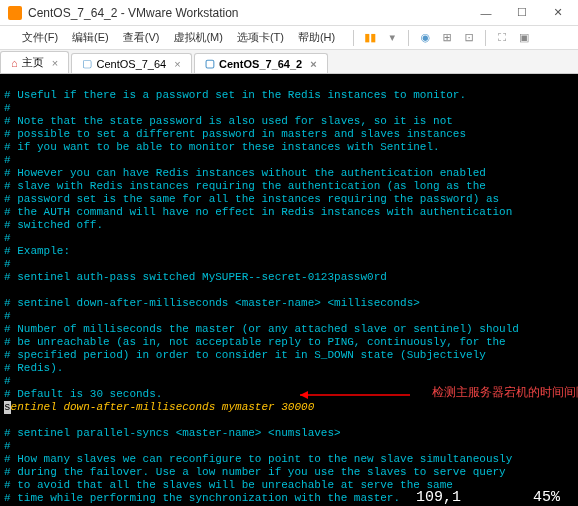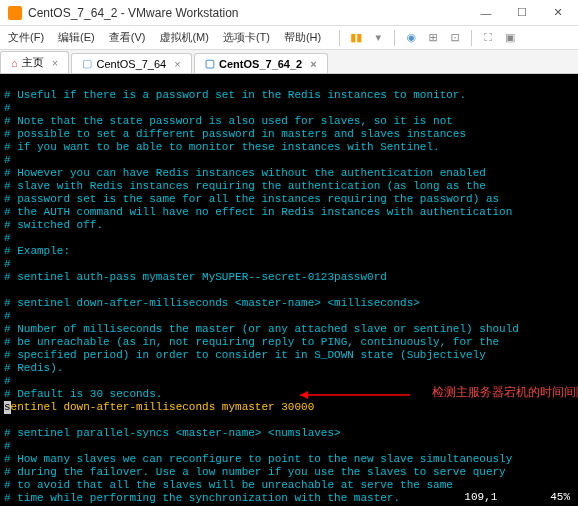--- a/index.html
+++ b/index.html
@@ -2,36 +2,36 @@
 <html><head>
 <meta charset="utf-8">
 <style>
 * { margin: 0; padding: 0; box-sizing: border-box; }
 body { font-family: "Microsoft YaHei", sans-serif; font-size: 11px; background: #fff; width: 578px; }
 .titlebar { background: #fff; border-bottom: 1px solid #ddd; display: flex; align-items: center; padding: 4px 8px; height: 26px; }
 .titlebar-icon { width: 14px; height: 14px; background: #f80; border-radius: 2px; margin-right: 6px; }
 .titlebar-text { flex: 1; color: #333; font-size: 12px; }
 .win-controls { display: flex; gap: 12px; }
 .win-btn { width: 24px; height: 20px; display: flex; align-items: center; justify-content: center; color: #555; cursor: pointer; }
-.menubar { display: flex; align-items: center; padding: 2px 2px; height: 24px; background: #fff; border-bottom: 1px solid #ddd; gap: 2px; }
+.menubar { display: flex; align-items: center; padding: 2px 16px; height: 24px; background: #fff; border-bottom: 1px solid #ddd; gap: 2px; }
 .menu-item { padding: 2px 6px; color: #333; cursor: pointer; font-size: 11px; }
 .toolbar-icons { display: flex; gap: 6px; margin-left: 8px; align-items: center; }
 .tb-sep { width: 1px; height: 16px; background: #ccc; margin: 0 2px; }
 .tb-icon { width: 16px; height: 16px; display: flex; align-items: center; justify-content: center; }
 .tabbar { display: flex; background: #f4f4f4; border-bottom: 1px solid #ccc; height: 24px; align-items: flex-end; }
 .tab { padding: 3px 10px; border: 1px solid #ccc; border-bottom: none; background: #fff; margin-right: 2px; font-size: 11px; display: flex; align-items: center; gap: 4px; border-radius: 3px 3px 0 0; }
 .tab.active { background: #fff; font-weight: bold; }
 .tab-close { color: #888; margin-left: 4px; cursor: pointer; }
 .terminal { background: #000; color: #0f0; font-family: "Courier New", monospace; font-size: 11px; line-height: 13px; padding: 2px 4px; height: 432px; overflow: hidden; position: relative; white-space: pre; }
 .tc-cyan { color: #00bcd4; }
-.tc-yellow { color: #ffc107; }
+.tc-yellow { color: #ffc107; font-style: italic; }
 .tc-white-bg { background: #ccc; color: #000; display: inline-block; }
 .annotation { position: absolute; color: #ef4444; font-size: 12px; font-family: "Microsoft YaHei"; margin-left: 12px; }
 .arrow { position: absolute; }
-.status-bar { position: absolute; bottom: 2px; right: 8px; color: #fff; font-family: "Courier New", monospace; font-size: 11px; }
+.status-bar { position: absolute; bottom: 2px; right: 18px; color: #fff; font-family: "Courier New", monospace; font-size: 15px; }
 .home-icon { color: #d9534f; }
 </style>
 </head>
 <body>
 
 <div class="titlebar">
   <div class="titlebar-icon"></div>
   <div class="titlebar-text">CentOS_7_64_2 - VMware Workstation</div>
   <div class="win-controls">
     <div class="win-btn">—</div>
@@ -101,26 +101,26 @@
 <span class="tc-cyan"># if you want to be able to monitor these instances with Sentinel.</span>
 <span class="tc-cyan">#</span>
 <span class="tc-cyan"># However you can have Redis instances without the authentication enabled</span>
 <span class="tc-cyan"># slave with Redis instances requiring the authentication (as long as the</span>
 <span class="tc-cyan"># password set is the same for all the instances requiring the password) as</span>
 <span class="tc-cyan"># the AUTH command will have no effect in Redis instances with authentication</span>
 <span class="tc-cyan"># switched off.</span>
 <span class="tc-cyan">#</span>
 <span class="tc-cyan"># Example:</span>
 <span class="tc-cyan">#</span>
-<span class="tc-cyan"># sentinel auth-pass mymaster MySUPER--secret-0123passw0rd</span>
+<span class="tc-cyan"># sentinel auth-pass switched MySUPER--secret-0123passw0rd</span>
 <span></span>
 <span class="tc-cyan"># sentinel down-after-milliseconds &lt;master-name&gt; &lt;milliseconds&gt;</span>
 <span class="tc-cyan">#</span>
 <span class="tc-cyan"># Number of milliseconds the master (or any attached slave or sentinel) should</span>
-<span class="tc-cyan"># be unreachable (as in, not requiring reply to PING, continuously, for the</span>
+<span class="tc-cyan"># be unreachable (as in, not acceptable reply to PING, continuously, for the</span>
 <span class="tc-cyan"># specified period) in order to consider it in S_DOWN state (Subjectively</span>
 <span class="tc-cyan"># Redis).</span>
 <span class="tc-cyan">#</span>
 <span class="tc-cyan"># Default is 30 seconds.</span>
 <span class="tc-white-bg">s</span><span class="tc-yellow">entinel down-after-milliseconds mymaster 30000</span>
 <span></span>
 <span class="tc-cyan"># sentinel parallel-syncs &lt;master-name&gt; &lt;numslaves&gt;</span>
 <span class="tc-cyan">#</span>
 <span class="tc-cyan"># How many slaves we can reconfigure to point to the new slave simultaneously</span>
 <span class="tc-cyan"># during the failover. Use a low number if you use the slaves to serve query</span>

